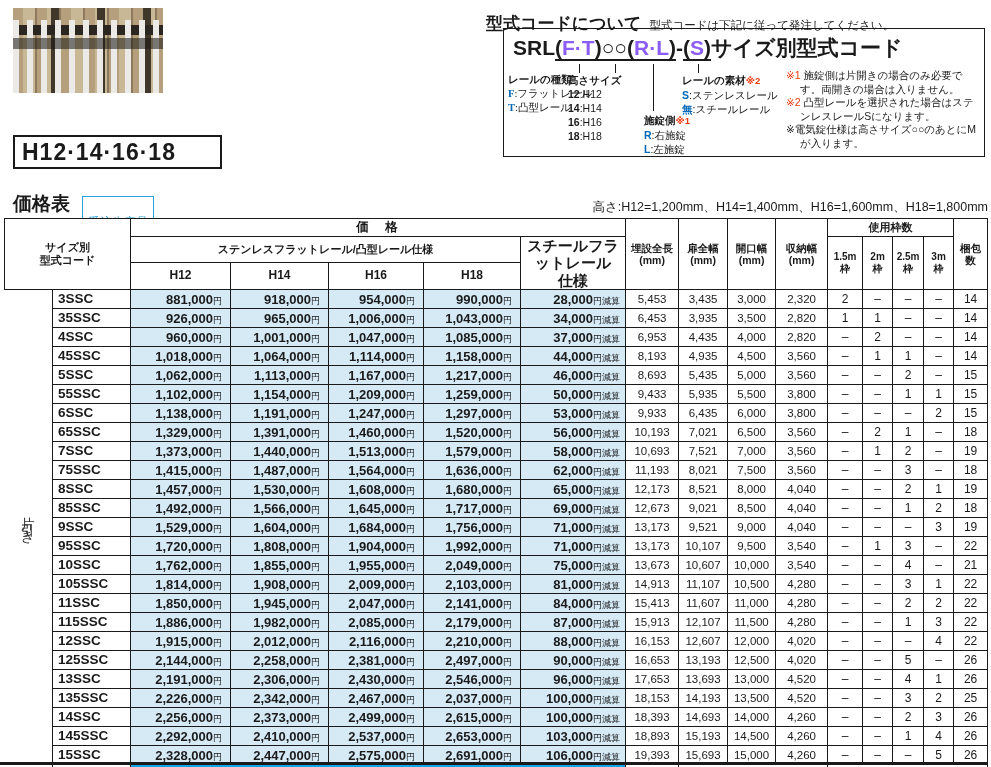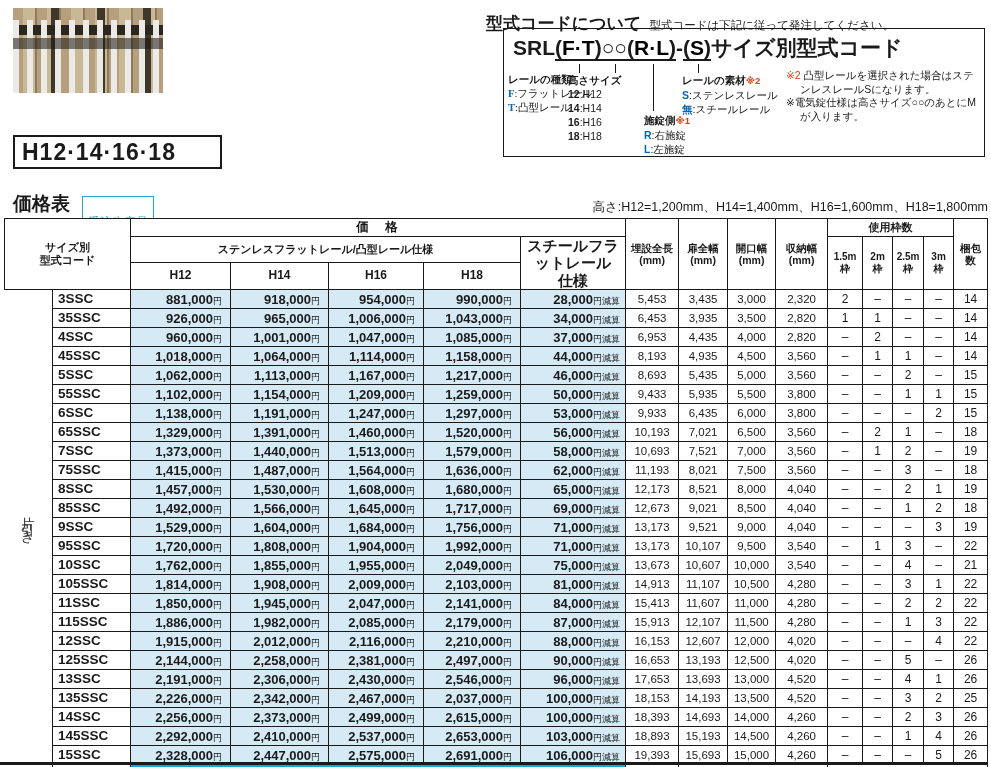--- a/index.html
+++ b/index.html
@@ -19,21 +19,21 @@
   
   .model-box{position:absolute;left:13px;top:135px;width:198px;height:30px;border:2px solid #1a1a1a;
              font-size:23px;font-weight:bold;line-height:30px;padding-left:7px;letter-spacing:1px;}
 
   
   .code-titlebar{position:absolute;left:486px;top:12px;display:flex;align-items:baseline;gap:8px;white-space:nowrap;}
   .code-title{font-size:17px;font-weight:bold;}
   .code-subtitle{font-size:11.5px;}
   .code-box{position:absolute;left:503px;top:28px;width:480px;height:127px;border:1.5px solid #1a1a1a;}
   .code-line{position:absolute;left:9px;top:5px;font-size:21px;font-weight:bold;white-space:nowrap;letter-spacing:0;}
-  .code-line .blue{color:#000000;margin-top:32px;}
+  .code-line .blue{color:#8b5cf6;margin-top:32px;}
   .code-line .u{border-bottom:2px solid #1a1a1a;padding-bottom:0;}
   .conn{position:absolute;width:1px;background:#1a1a1a;}
   .conn1,.conn2,.conn4{top:35px;height:9px;}
   .conn3{top:35px;height:47px;}
   .legend{position:absolute;font-size:10.5px;line-height:14px;white-space:nowrap;}
   .legend .lg-title{font-weight:bold;}
   .legend .mark{color:#e8380d;font-size:9.5px;}
   .legend .key-blue{color:#0068b7;font-weight:bold;}
   .legend .key-bold{font-weight:bold;}
   .legend-rail{left:4px;top:44px;font-family:Liberation Serif, serif;}
@@ -126,20 +126,21 @@
         <div class="lg-title">施錠側<span class="mark">※1</span></div>
         <div><span class="key-blue">R</span>:右施錠</div>
         <div><span class="key-blue">L</span>:左施錠</div>
       </div>
     <div class="legend legend-material">
         <div class="lg-title">レールの素材<span class="mark">※2</span></div>
         <div><span class="key-blue">S</span>:ステンレスレール</div>
         <div><span class="key-blue">無</span>:スチールレール</div>
       </div>
     <div class="notes">
+      <div class="note"><span class="mark-red">※1</span> <span>施錠側は片開きの場合のみ必要です。両開きの場合は入りません。</span></div>
       <div class="note"><span class="mark-red">※2</span> <span>凸型レールを選択された場合はステンレスレールSになります。</span></div>
       <div class="note"><span>※</span><span>電気錠仕様は高さサイズ○○のあとにMが入ります。</span></div>
     </div>
   </div>
 
   <div class="price-heading">価格表</div>
   <div class="badge">受注生産品</div>
   <div class="height-note">高さ:H12=1,200mm、H14=1,400mm、H16=1,600mm、H18=1,800mm</div>
 
   <div class="tablewrap">

